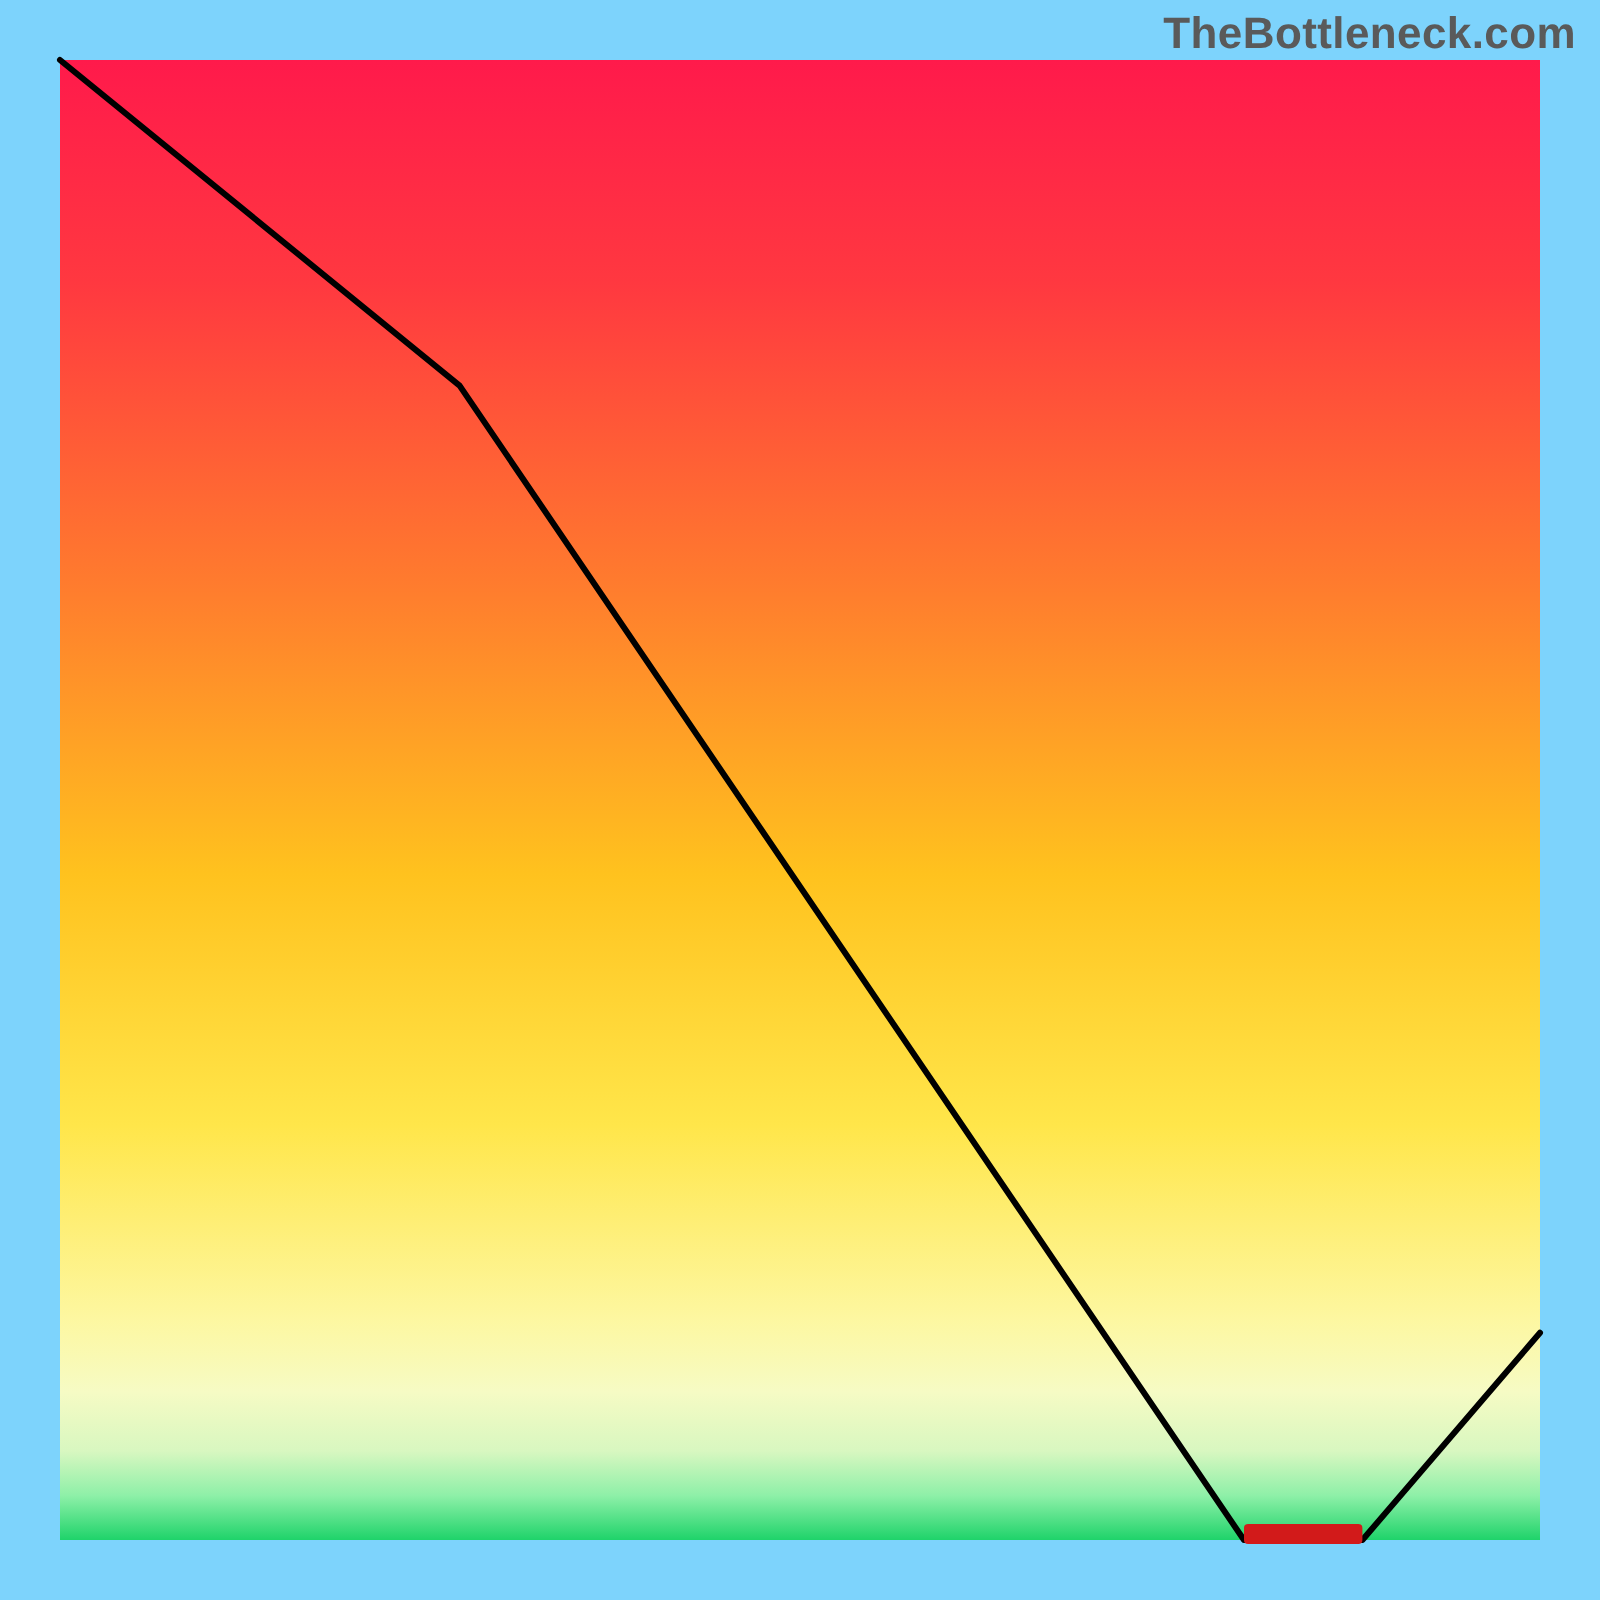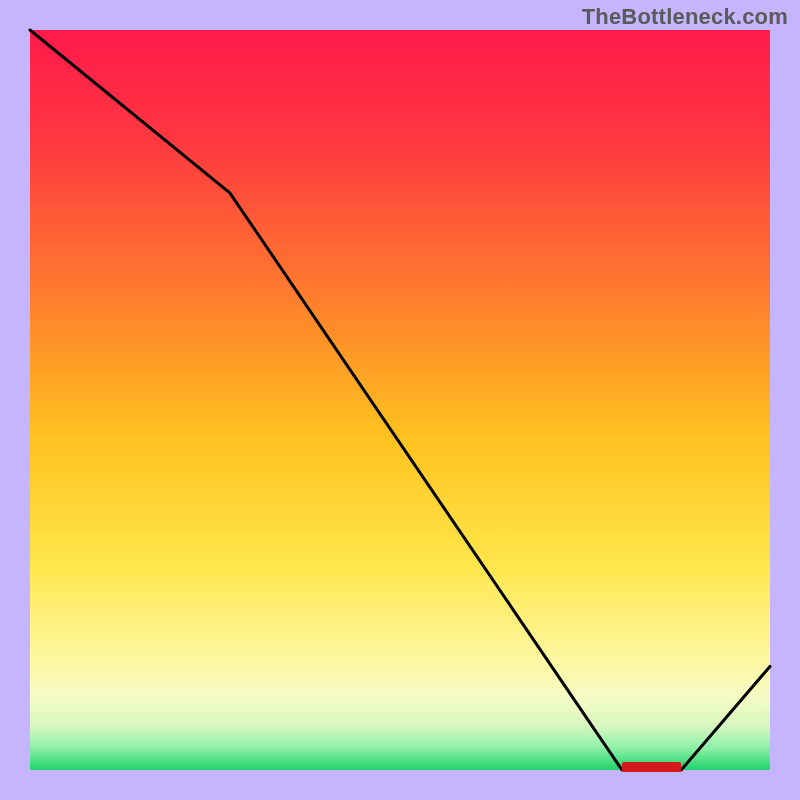--- a/index.html
+++ b/index.html
@@ -8,21 +8,21 @@
     width: 800px;
     height: 800px;
     background: #000;
     overflow: hidden;
     font-family: Arial, Helvetica, sans-serif;
   }
   .wrap {
     position: relative;
     width: 800px;
     height: 800px;
-    background: #c4b5fd;
+    background: #7dd3fc;
     text-decoration: underline;
   }
   .watermark {
     position: absolute;
     top: 4px;
     right: 12px;
     color: #5a5a5a;
     font-size: 22px;
     font-weight: 600;
     letter-spacing: 0.2px;

